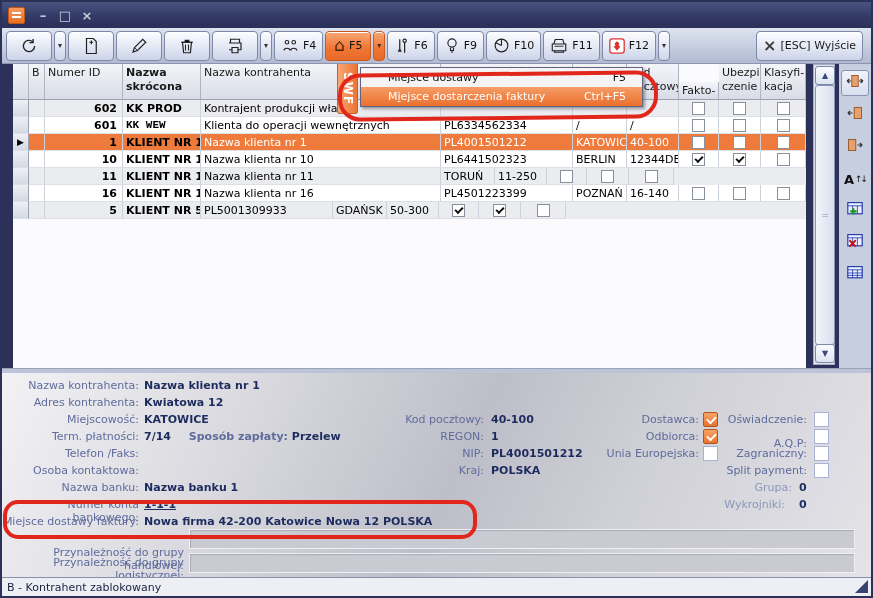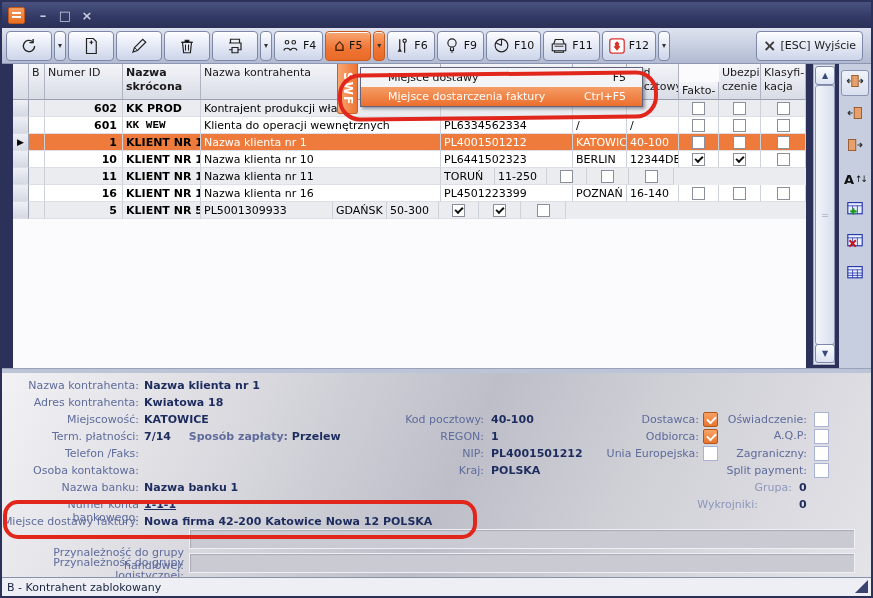--- a/index.html
+++ b/index.html
@@ -456,21 +456,21 @@
       <span class="mshort">Ctrl+F5</span>
     </div>
   </div>
 
   <div id="split"></div>
 
   <div id="dpanel">
       <span class="dl" style="top: 6px; left: 0px; width: 137px;">Nazwa kontrahenta:</span>
       <span class="dv" style="top: 6px; left: 142px;">Nazwa klienta nr 1</span>
       <span class="dl" style="top: 23px; left: 0px; width: 137px;">Adres kontrahenta:</span>
-      <span class="dv" style="top: 23px; left: 142px;">Kwiatowa 18</span>
+      <span class="dv" style="top: 23px; left: 142px;">Kwiatowa 12</span>
       <span class="dl" style="top: 40px; left: 0px; width: 137px;">Miejscowość:</span>
       <span class="dv" style="top: 40px; left: 142px;">KATOWICE</span>
       <span class="dl" style="top: 57px; left: 0px; width: 137px;">Term. płatności:</span>
       <span class="dv" style="top: 57px; left: 142px;">7/14<span class="dl2" style="margin-left: 14px;"> Sposób zapłaty: </span><span>Przelew</span></span>
       <span class="dl" style="top: 74px; left: 0px; width: 137px; text-align: right;">Telefon /Faks:</span>
       <span class="dv" style="top: 74px; left: 142px;"></span>
       <span class="dl" style="top: 91px; left: 0px; width: 137px;">Osoba kontaktowa:</span>
       <span class="dv" style="top: 91px; left: 142px;"></span>
       <span class="dl" style="top: 108px; left: 0px; width: 137px;">Nazwa banku:</span>
       <span class="dv" style="top: 108px; left: 142px;">Nazwa banku 1</span>
@@ -487,29 +487,29 @@
       <span class="dl" style="top: 91px; left: 370px; width: 112px;">Kraj:</span>
       <span class="dv" style="top: 91px; left: 489px;">POLSKA</span>
       <span class="dl" style="top: 40px; left: 550px; width: 147px;">Dostawca:</span>
       <span class="dcb orangecb" style="top: 39px; left: 701px;"></span>
       <span class="dl" style="top: 57px; left: 550px; width: 147px;">Odbiorca:</span>
       <span class="dcb orangecb" style="top: 56px; left: 701px;"></span>
       <span class="dl" style="top: 74px; left: 550px; width: 147px;">Unia Europejska:</span>
       <span class="dcb plain" style="top: 73px; left: 701px;"></span>
       <span class="dl" style="top: 40px; left: 665px; width: 140px;">Oświadczenie:</span>
       <span class="dcb plain" style="top: 39px; left: 812px;"></span>
-      <span class="dl" style="top: 56px; left: 665px; width: 140px;">A.Q.P:</span>
+      <span class="dl" style="top: 64px; left: 665px; width: 140px;">A.Q.P:</span>
       <span class="dcb plain" style="top: 56px; left: 812px;"></span>
       <span class="dl" style="top: 74px; left: 665px; width: 140px;">Zagraniczny:</span>
       <span class="dcb plain" style="top: 73px; left: 812px;"></span>
       <span class="dl" style="top: 91px; left: 665px; width: 140px;">Split payment:</span>
       <span class="dcb plain" style="top: 90px; left: 812px;"></span>
       <span class="dl statlbl" style="top: 108px; left: 665px; width: 125px;">Grupa:</span>
       <span class="dv" style="top: 108px; left: 797px;">0</span>
-      <span class="dl statlbl" style="top: 125px; left: 631px; width: 125px;">Wykrojniki:</span>
+      <span class="dl statlbl" style="top: 125px; left: 658px; width: 125px;">Wykrojniki:</span>
       <span class="dv" style="top: 125px; left: 797px;">0</span>
       <span class="dl" style="top: 173px; left: 0px; width: 182px;">Przynależność do grupy handlowej:</span>
       <div class="gfield" style="top: 156px; left: 187px; width: 666px;"></div>
       <span class="dl" style="top: 183px; left: 0px; width: 182px;">Przynależność do grupy logistycznej:</span>
       <div class="gfield" style="top: 180px; left: 187px; width: 666px;"></div>
     </div>
 
   <div id="statusbar">
     <span>B - Kontrahent zablokowany</span>
     <div id="grip"></div>

